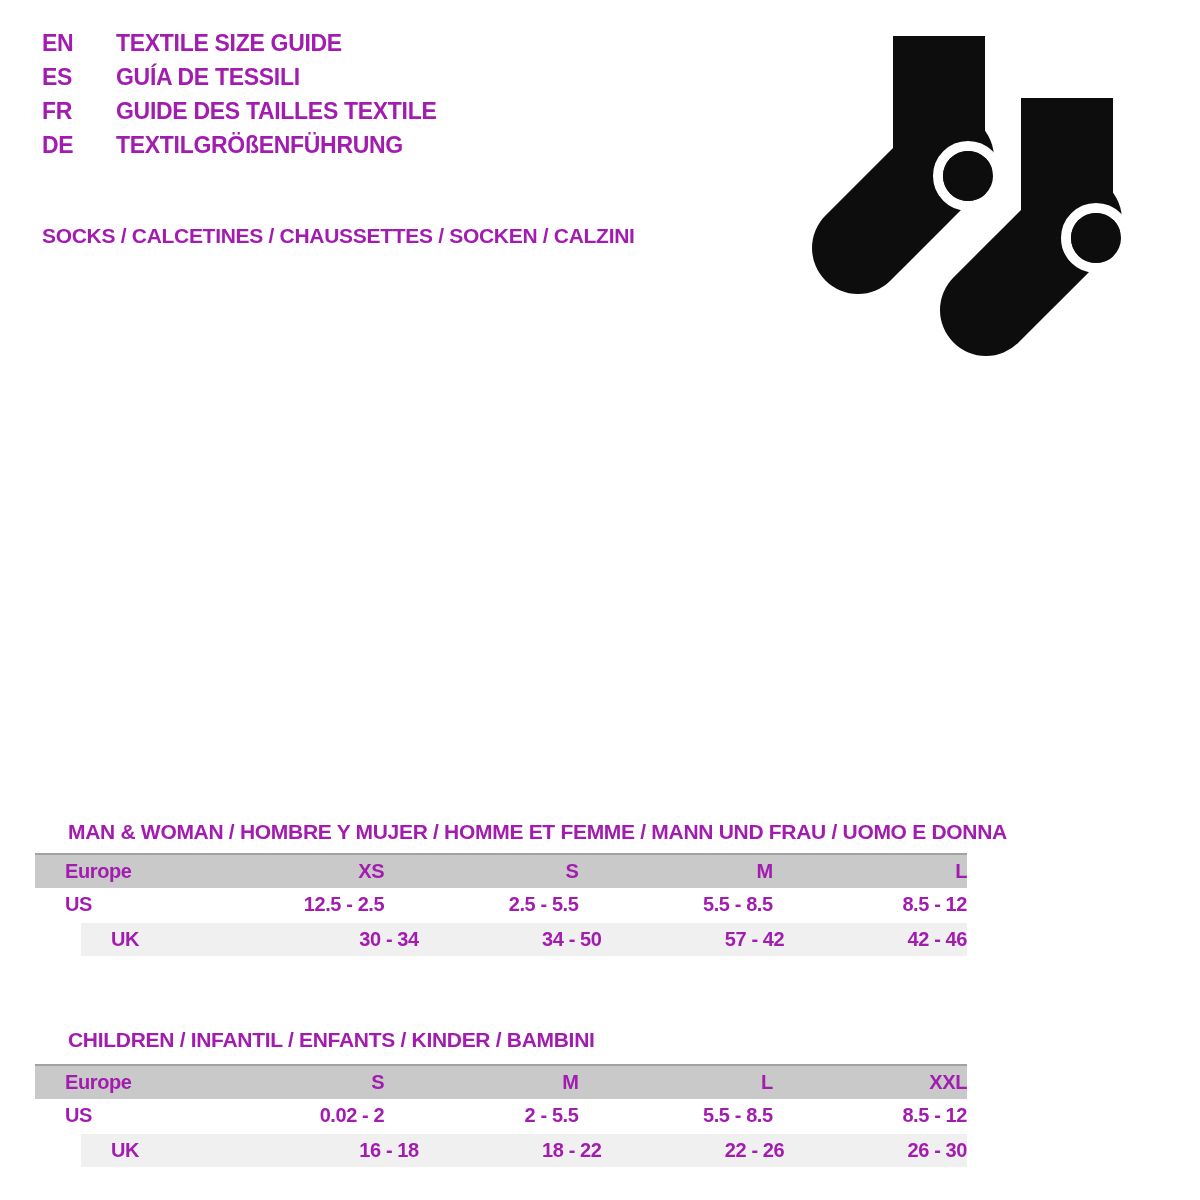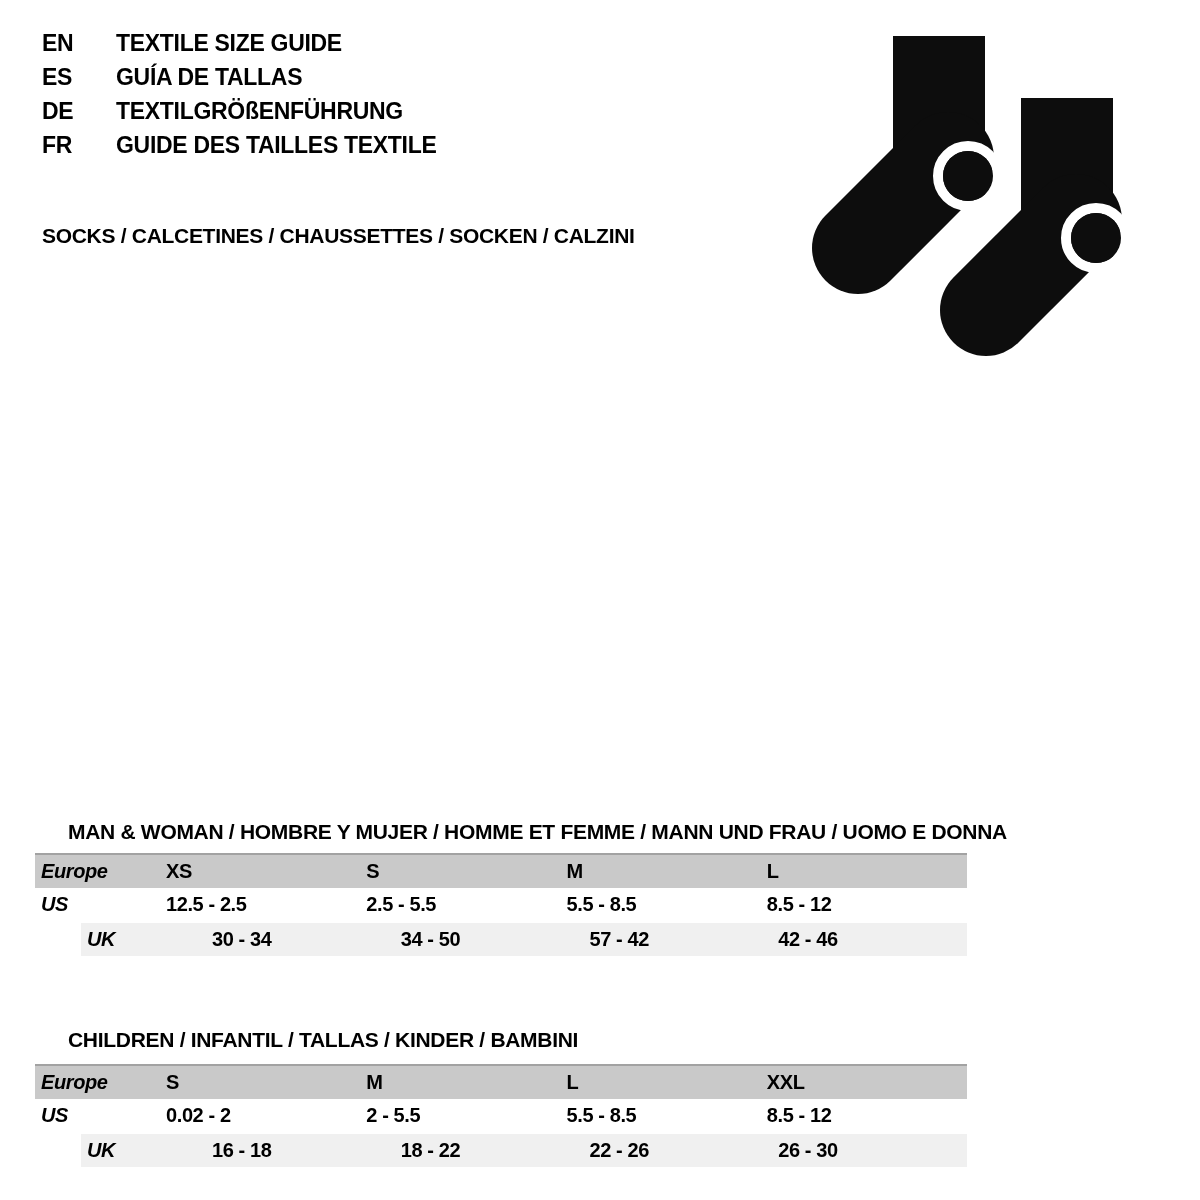--- a/index.html
+++ b/index.html
@@ -1,18 +1,18 @@
 <!DOCTYPE html>
 <html><head>
 <meta charset="utf-8">
 <style>
   html,body { margin:0; padding:0; background:#ffffff; }
   .canvas {
     position:relative; width:1200px; height:1200px; background:#ffffff;
-    font-family:"Liberation Sans", sans-serif; color:#000000; overflow:hidden;
+    font-family:"Liberation Sans", sans-serif; color:#a21caf; overflow:hidden;
   }
 
   
   .lang-list { position:absolute; left:42px; top:26px; }
   .lang-row { display:flex; height:34px; align-items:center;
               font-size:23px; font-weight:700; letter-spacing:-0.3px; }
   .lang-code { width:74px; }
   .lang-label { white-space:nowrap; }
 
   
@@ -30,44 +30,44 @@
   .tbl-title { position:absolute; left:7px; top:0; font-size:21px; font-weight:700;
                letter-spacing:-0.3px; white-space:nowrap;margin-left:26px; }
   .size-table { position:absolute; left:0; width:932px; }
   .mw .size-table { top:33px; }
   .ch .size-table { top:36px; }
 
   .t-row { display:flex; height:33px; align-items:center;
            font-size:20px; font-weight:700; letter-spacing:-0.4px; }
   .t-row.head { background:#c9c9c9; border-top:2px solid #a2a2a2; }
   .t-row.alt  { background:#f0f0f0; border-top:2px solid #ffffff;margin-left:46px; }
-  .cell { text-align:left; flex:1; }
-  .cell.lbl { flex:0 0 125px; width:125px; padding-left:6px; text-align:left;font-style:italic; }
+  .cell { text-align:right; flex:1; }
+  .cell.lbl { flex:0 0 125px; width:125px; padding-left:30px; text-align:left; }
 </style>
 </head>
 <body>
 
 <div class="canvas">
 
   <div class="lang-list">
     <div class="lang-row">
       <span class="lang-code">EN</span>
       <span class="lang-label">TEXTILE SIZE GUIDE</span>
     </div>
     <div class="lang-row">
       <span class="lang-code">ES</span>
-      <span class="lang-label">GUÍA DE TALLAS</span>
+      <span class="lang-label">GUÍA DE TESSILI</span>
+    </div>
+    <div class="lang-row">
+      <span class="lang-code">FR</span>
+      <span class="lang-label">GUIDE DES TAILLES TEXTILE</span>
     </div>
     <div class="lang-row">
       <span class="lang-code">DE</span>
       <span class="lang-label">TEXTILGRÖßENFÜHRUNG</span>
-    </div>
-    <div class="lang-row">
-      <span class="lang-code">FR</span>
-      <span class="lang-label">GUIDE DES TAILLES TEXTILE</span>
     </div>
   </div>
 
   <div class="product-line">SOCKS / CALCETINES / CHAUSSETTES / SOCKEN / CALZINI</div>
 
   <div class="icon-wrap">
     <svg viewBox="0 0 320 335" xmlns="http://www.w3.org/2000/svg" aria-hidden="true">
       <g fill="#0d0d0d" stroke="none">
         <g id="sock">
           <rect x="85" y="6" width="92" height="165"></rect>
@@ -101,21 +101,21 @@
         <span class="cell lbl">UK</span>
         <span class="cell">30 - 34</span>
         <span class="cell">34 - 50</span>
         <span class="cell">57 - 42</span>
         <span class="cell">42 - 46</span>
       </div>
     </div>
   </div>
 
   <div class="tbl-section ch">
-    <div class="tbl-title">CHILDREN / INFANTIL / TALLAS / KINDER / BAMBINI</div>
+    <div class="tbl-title">CHILDREN / INFANTIL / ENFANTS / KINDER / BAMBINI</div>
     <div class="size-table">
       <div class="t-row head">
         <span class="cell lbl">Europe</span>
         <span class="cell">S</span>
         <span class="cell">M</span>
         <span class="cell">L</span>
         <span class="cell">XXL</span>
       </div>
       <div class="t-row">
         <span class="cell lbl">US</span>

